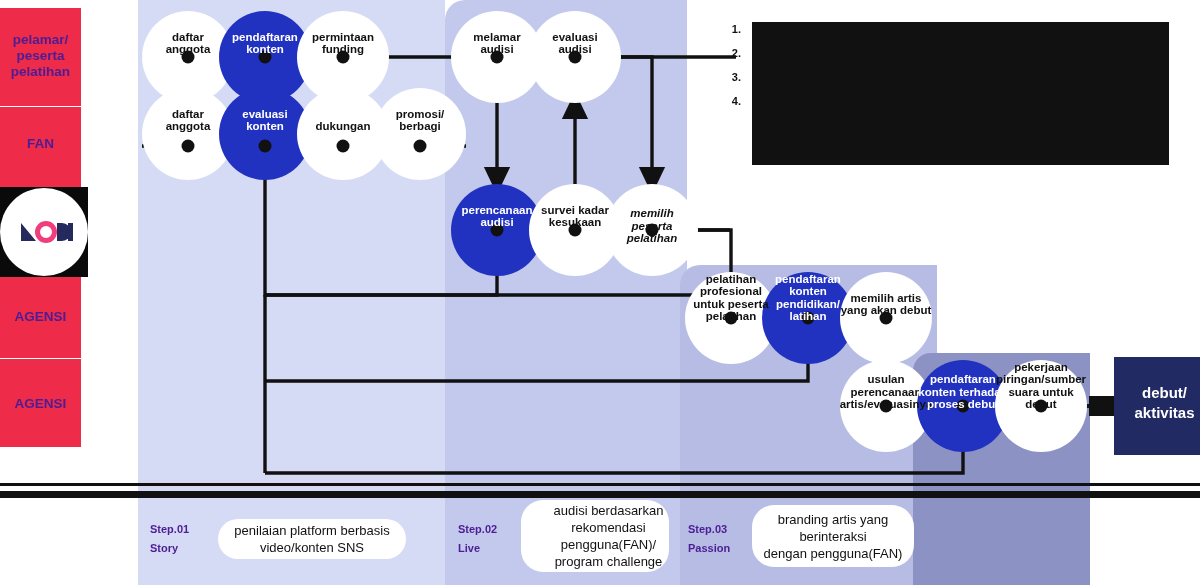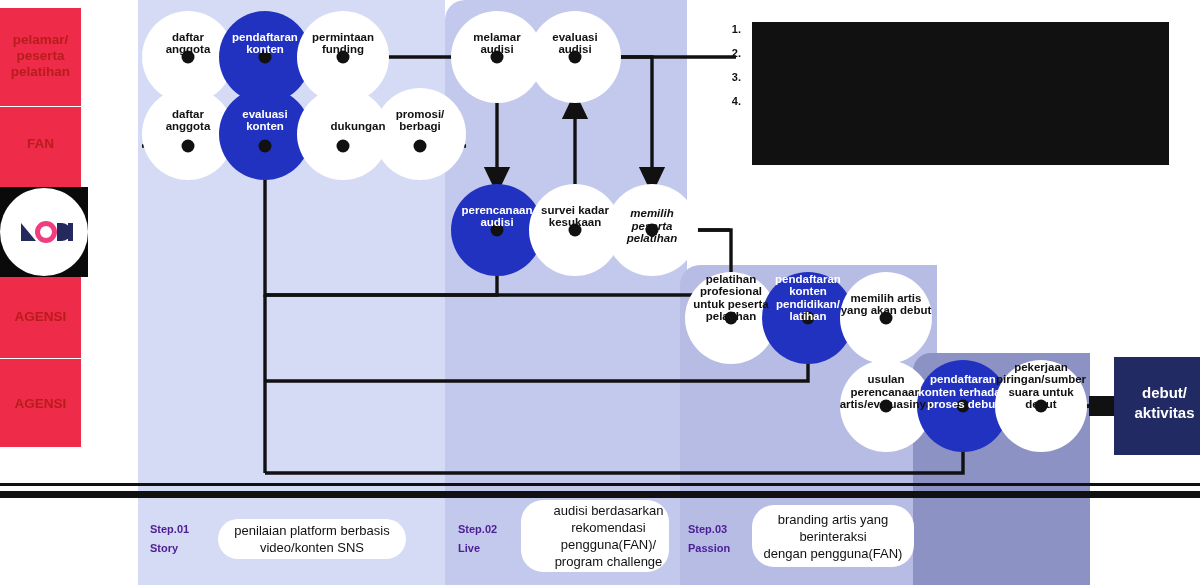--- a/index.html
+++ b/index.html
@@ -1,20 +1,20 @@
 <!DOCTYPE html>
 <html><head>
 <meta charset="utf-8">
 <style>
   html,body{margin:0;padding:0;background:#ffffff;}
   body{width:1200px;height:585px;overflow:hidden;
        font-family:"Liberation Sans","DejaVu Sans",sans-serif;}
   #stage{position:relative;width:1200px;height:585px;background:#fff;}
   svg#canvas{position:absolute;left:0;top:0;width:1200px;height:585px;}
-  .sb-label{position:absolute;color:#b91c1c;font-weight:bold;font-size:13.5px;
+  .sb-label{position:absolute;color:#4c1d95;font-weight:bold;font-size:13.5px;
             line-height:16px;text-align:center;width:104px;left:0;}
   .node-label{position:absolute;text-align:center;font-size:11.5px;line-height:12.5px;
               font-weight:bold;color:#111;pointer-events:none;}
   .node-label.on-blue{color:#ffffff;}
   .step-name{position:absolute;font-weight:bold;font-size:11px;line-height:19px;color:#4c1d95;}
   .pill-txt{position:absolute;text-align:center;font-size:13px;line-height:17px;color:#111;
             display:flex;align-items:center;justify-content:center;}
   .debut-txt{position:absolute;color:#fff;font-weight:bold;font-size:15px;line-height:20px;
              text-align:center;width:101px;left:1114px;top:383px;}
   .redact-list{position:absolute;left:728px;top:22px;width:460px;font-size:11px;
@@ -145,21 +145,21 @@
   <div class="sb-label" style="top:136px;width:81px;">FAN</div>
   <div class="sb-label" style="top:309px;width:81px;">AGENSI</div>
   <div class="sb-label" style="top:396px;width:81px;">AGENSI</div>
 
   <div id="node-labels">
       <div class="node-label" style="width: 112px; left: 132px; top: 30.5px;">daftar<br>anggota</div>
       <div class="node-label on-blue" style="width: 112px; left: 209px; top: 30.5px;">pendaftaran<br>konten</div>
       <div class="node-label" style="width: 112px; left: 287px; top: 30.5px;">permintaan<br>funding</div>
       <div class="node-label" style="width: 112px; left: 132px; top: 107.5px;">daftar<br>anggota</div>
       <div class="node-label on-blue" style="width: 112px; left: 209px; top: 107.5px;">evaluasi<br>konten</div>
-      <div class="node-label" style="width: 112px; left: 302px; top: 120px;">dukungan</div>
+      <div class="node-label" style="width: 112px; left: 287px; top: 120px;">dukungan</div>
       <div class="node-label" style="width: 112px; left: 364px; top: 107.5px;">promosi/<br>berbagi</div>
       <div class="node-label" style="width: 112px; left: 441px; top: 30.5px;">melamar<br>audisi</div>
       <div class="node-label" style="width: 112px; left: 519px; top: 30.5px;">evaluasi<br>audisi</div>
       <div class="node-label on-blue" style="width: 112px; left: 441px; top: 203.5px;">perencanaan<br>audisi</div>
       <div class="node-label" style="width: 112px; left: 519px; top: 203.5px;">survei kadar<br>kesukaan</div>
       <div class="node-label" style="width: 112px; left: 596px; top: 207px; font-style: italic;">memilih<br>peserta<br>pelatihan</div>
       <div class="node-label" style="width: 112px; left: 675px; top: 272.5px;">pelatihan<br>profesional<br>untuk peserta<br>pelatihan</div>
       <div class="node-label on-blue" style="width: 112px; left: 752px; top: 272.5px;">pendaftaran<br>konten<br>pendidikan/<br>latihan</div>
       <div class="node-label" style="width: 112px; left: 830px; top: 291.5px;">memilih artis<br>yang akan debut</div>
       <div class="node-label" style="width: 112px; left: 830px; top: 373px;">usulan<br>perencanaan<br>artis/evaluasinya</div>

